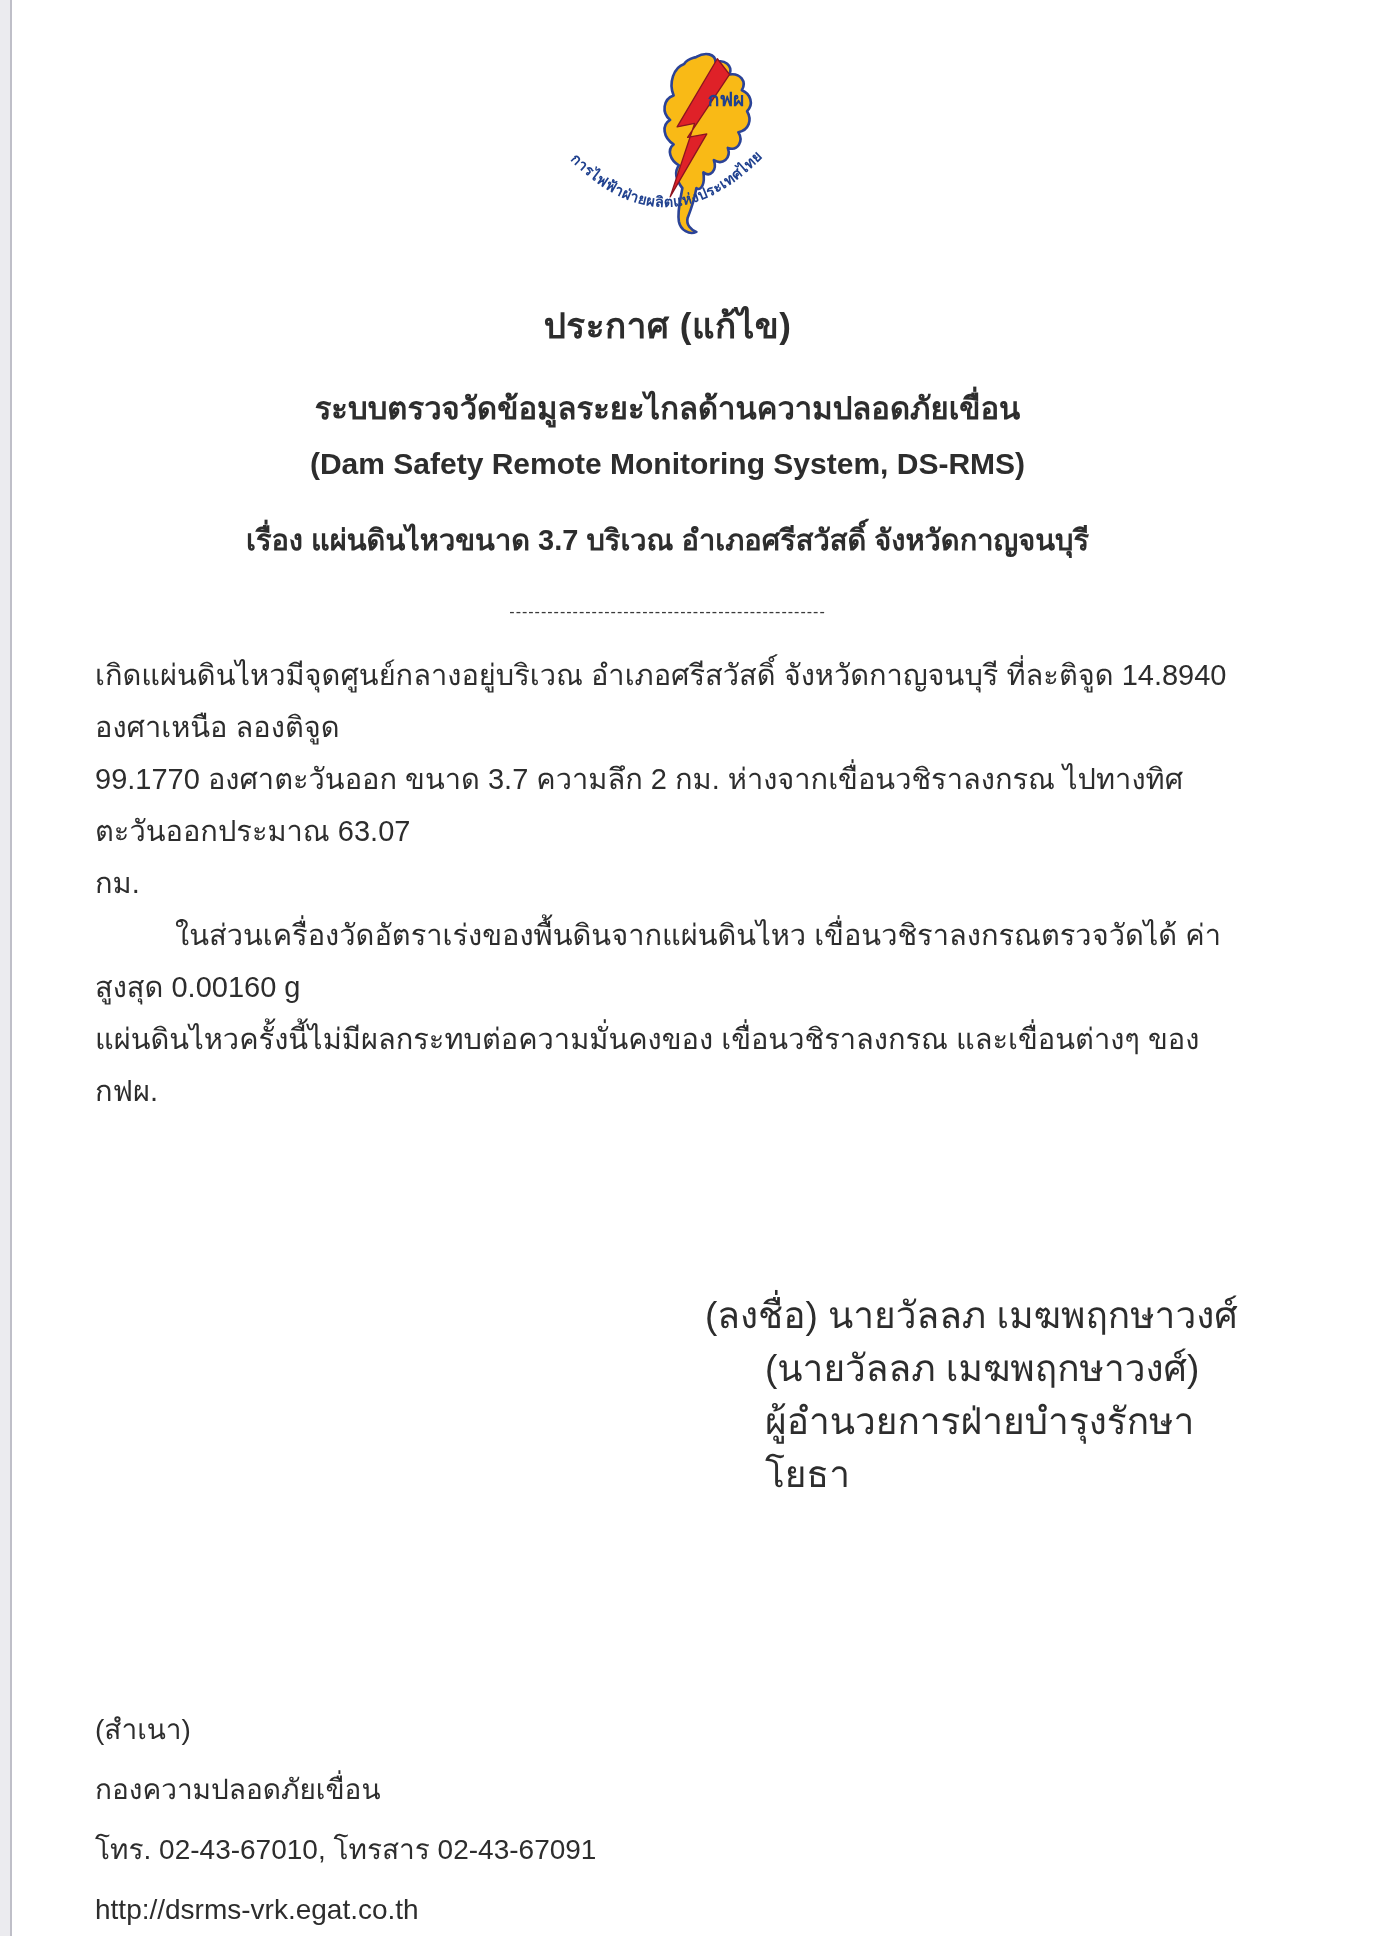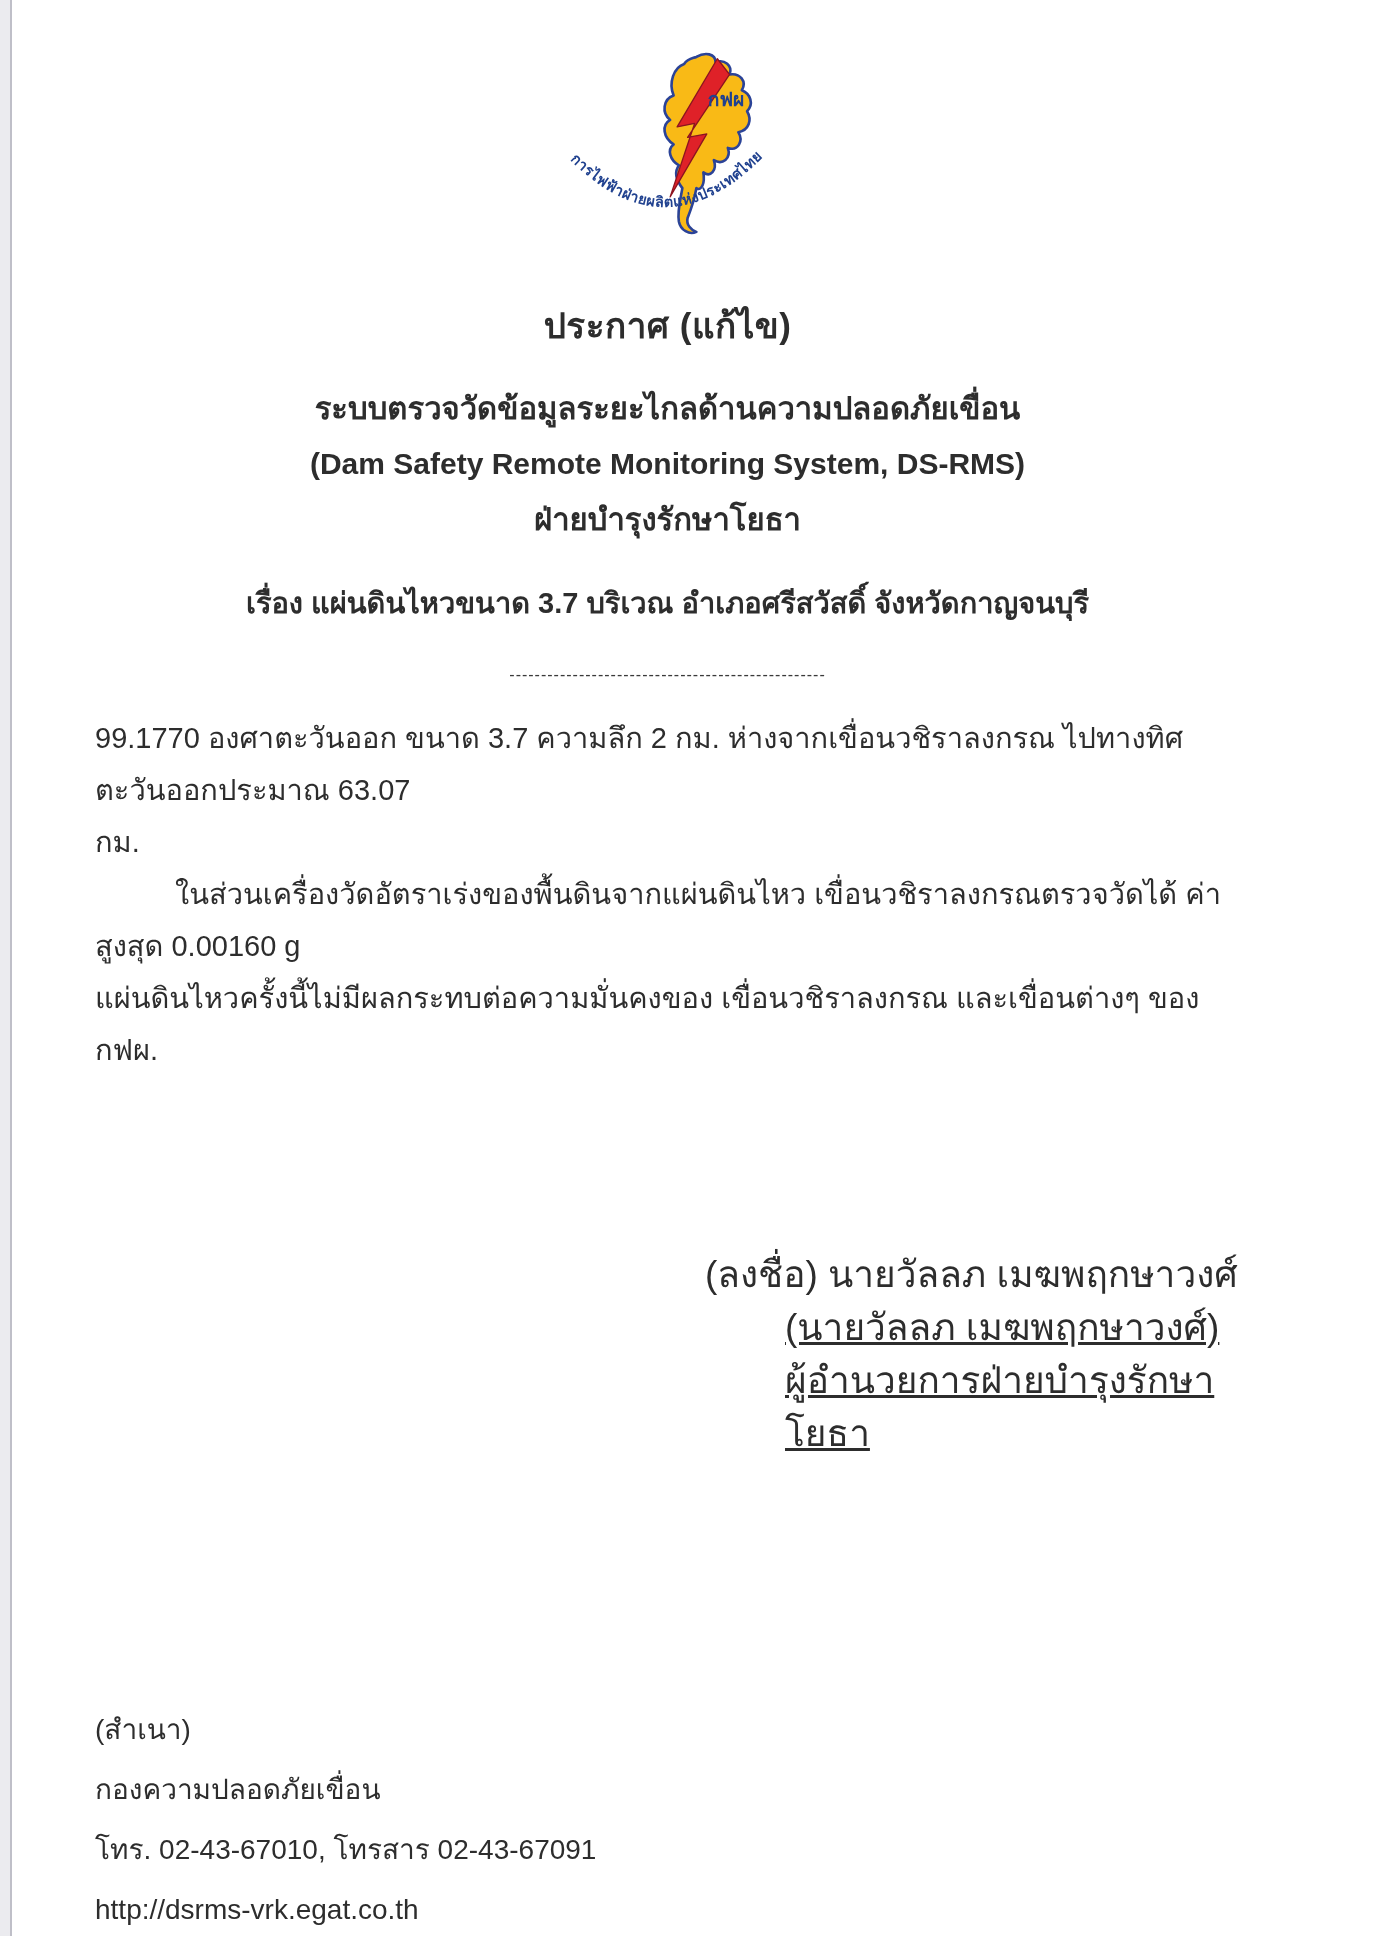--- a/index.html
+++ b/index.html
@@ -25,21 +25,21 @@
   .title     { margin-top:60px; font-size:35px; letter-spacing:.5px; }
   .sys-thai  { margin-top:30px; font-size:31px; }
   .sys-eng   { margin-top:14px; font-size:30px; }
   .dept      { margin-top:13px; font-size:31px; }
   .subject   { margin-top:36px; font-size:29px; font-weight:bold; text-align:center; }
   .divider   { margin-top:40px; text-align:center; font-size:16px; letter-spacing:1px; color:#3a3a3a; }
   .body-block{ margin-top:28px; font-size:29px; line-height:52px; }
   .indent    { text-indent:80px; }
   .date-line { margin-top:46px; font-size:29px; text-indent:80px; }
   .signature { margin-top:172px; margin-left:610px; font-size:37px; line-height:53px; }
-  .sig-center{ margin-left:80px;text-decoration:underline; }
+  .sig-center{ margin-left:60px; }
   .footer{
     position:absolute; left:95px; top:1700px;
     font-size:28px; line-height:60px;
   }
 </style>
 </head>
 <body>
 
 <div class="page">
   <div class="edge-strip"></div>
@@ -66,25 +66,25 @@
         </defs>
         <text font-size="16.5" font-weight="bold" letter-spacing="0.5" fill="#20418F">
           <textPath href="#arcpath" startOffset="2">การไฟฟ้าฝ่ายผลิตแห่งประเทศไทย</textPath>
         </text>
       </svg>
     </div>
 
     <div class="hdr title">ประกาศ (แก้ไข)</div>
     <div class="hdr sys-thai">ระบบตรวจวัดข้อมูลระยะไกลด้านความปลอดภัยเขื่อน</div>
     <div class="hdr sys-eng">(Dam Safety Remote Monitoring System, DS-RMS)</div>
-    <div class="hdr dept">ฝ่ายบำรุงรักษาโยธา</div>
     <div class="subject">เรื่อง แผ่นดินไหวขนาด 3.7 บริเวณ อำเภอศรีสวัสดิ์ จังหวัดกาญจนบุรี</div>
     <div class="divider">--------------------------------------------------</div>
 
     <div class="body-block">
+      <div>เกิดแผ่นดินไหวมีจุดศูนย์กลางอยู่บริเวณ อำเภอศรีสวัสดิ์ จังหวัดกาญจนบุรี ที่ละติจูด 14.8940 องศาเหนือ ลองติจูด</div>
       <div>99.1770 องศาตะวันออก ขนาด 3.7 ความลึก 2 กม. ห่างจากเขื่อนวชิราลงกรณ ไปทางทิศตะวันออกประมาณ 63.07</div>
       <div>กม.</div>
       <div class="indent">ในส่วนเครื่องวัดอัตราเร่งของพื้นดินจากแผ่นดินไหว เขื่อนวชิราลงกรณตรวจวัดได้ ค่าสูงสุด 0.00160 g</div>
       <div>แผ่นดินไหวครั้งนี้ไม่มีผลกระทบต่อความมั่นคงของ เขื่อนวชิราลงกรณ และเขื่อนต่างๆ ของ กฟผ.</div>
     </div>
 
 
     <div class="signature">
       <div>(ลงชื่อ)  นายวัลลภ เมฆพฤกษาวงศ์</div>
       <div class="sig-center">(นายวัลลภ เมฆพฤกษาวงศ์)</div>

